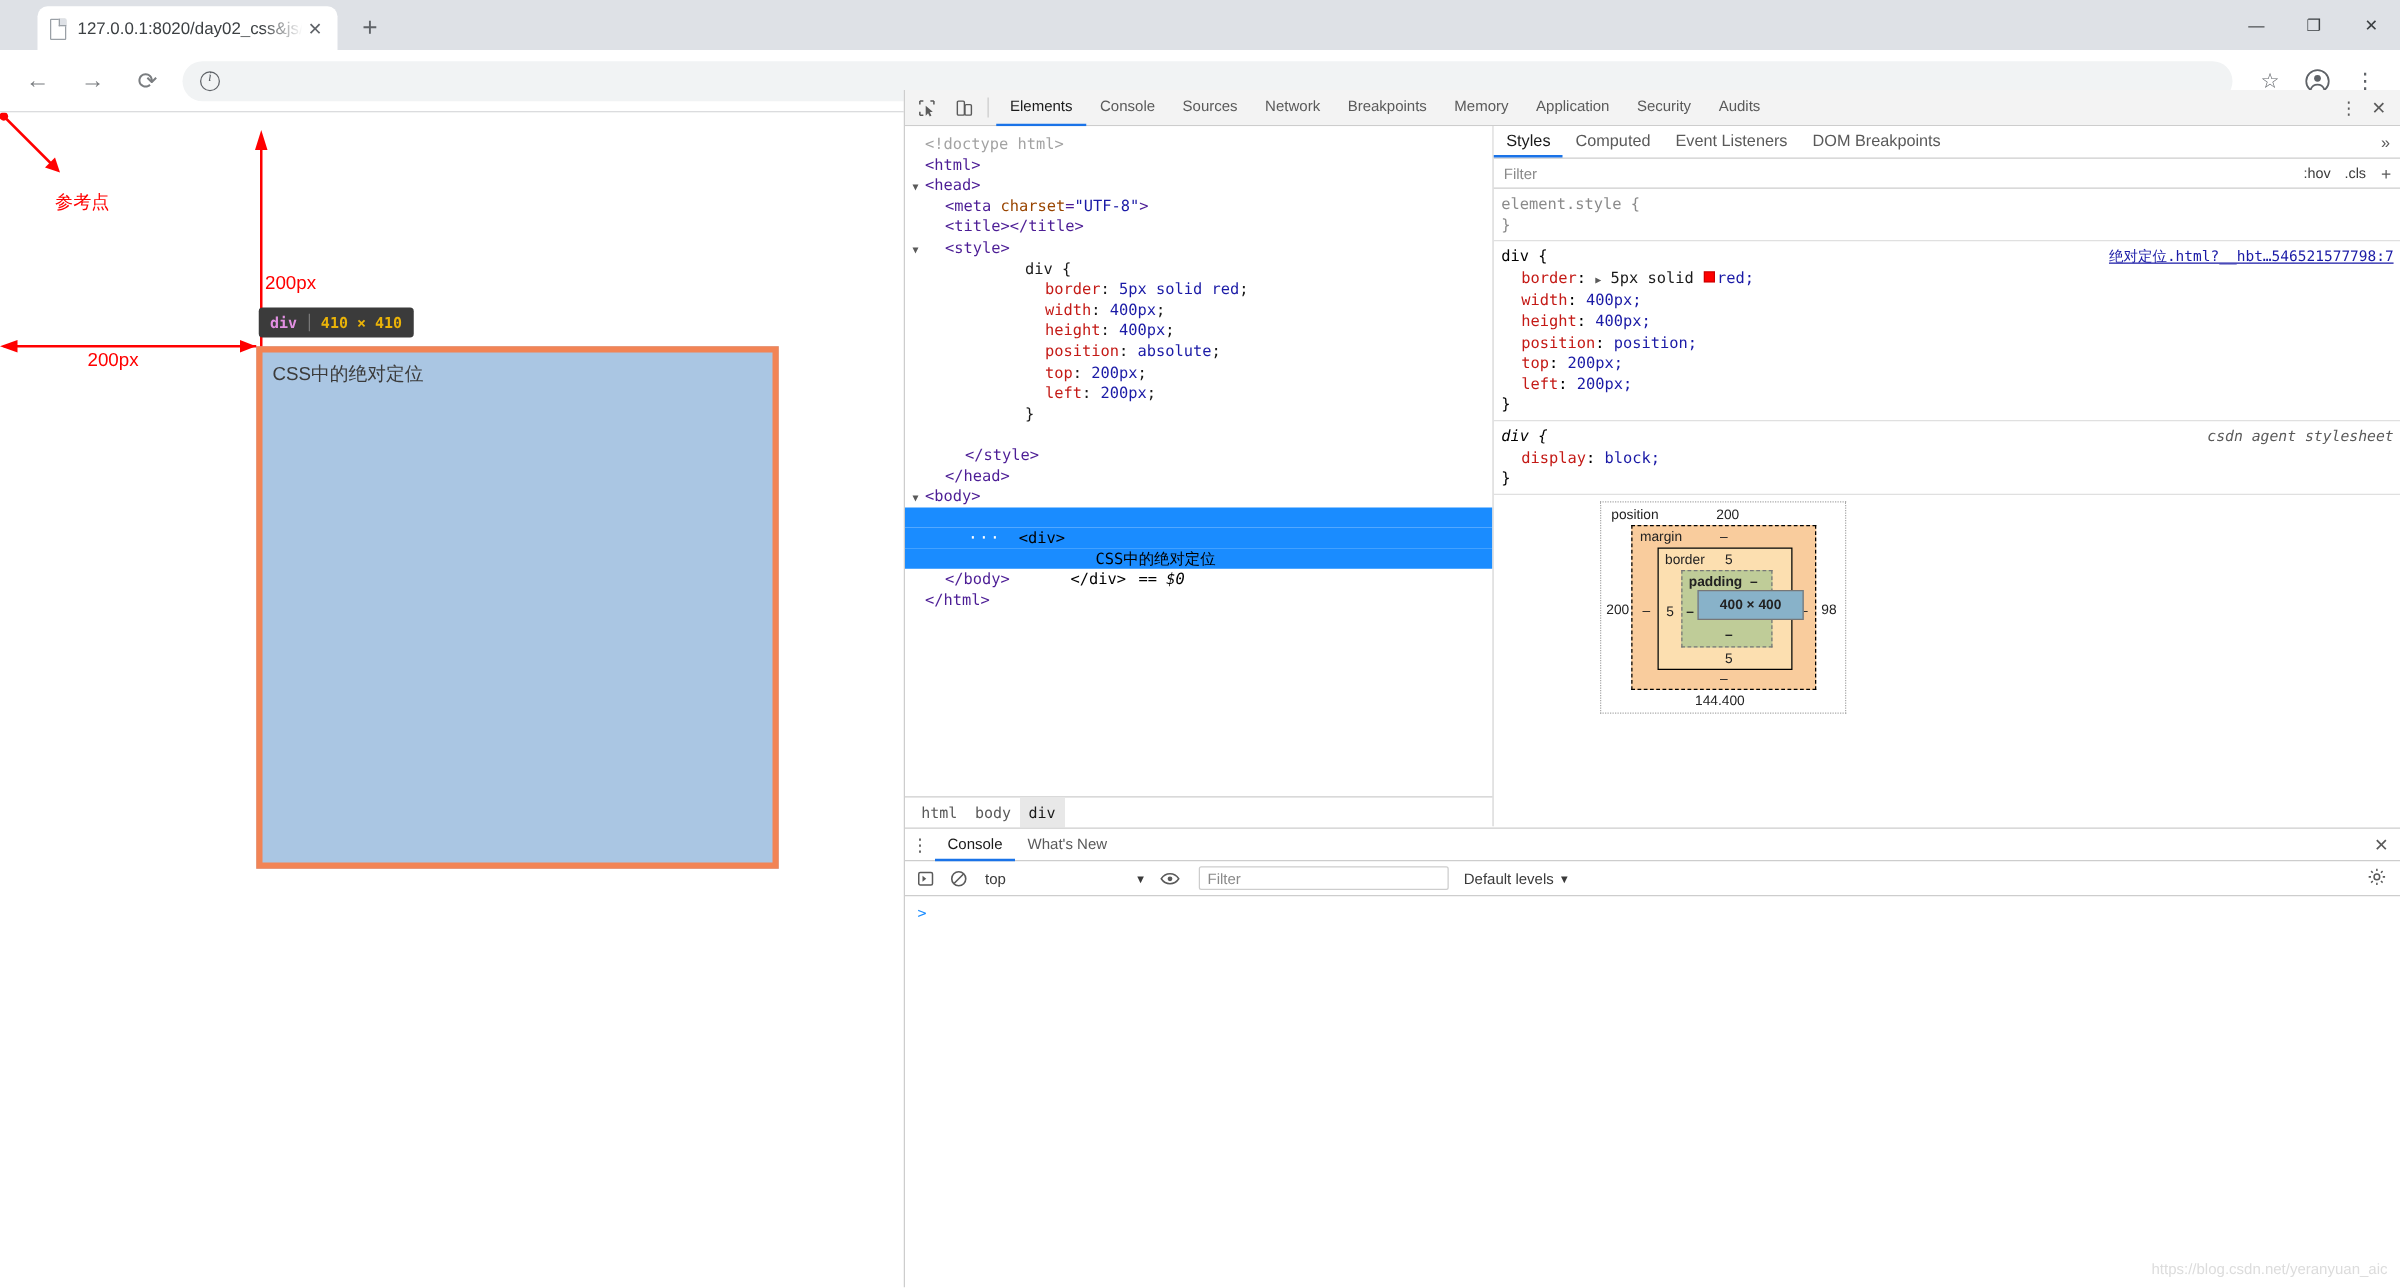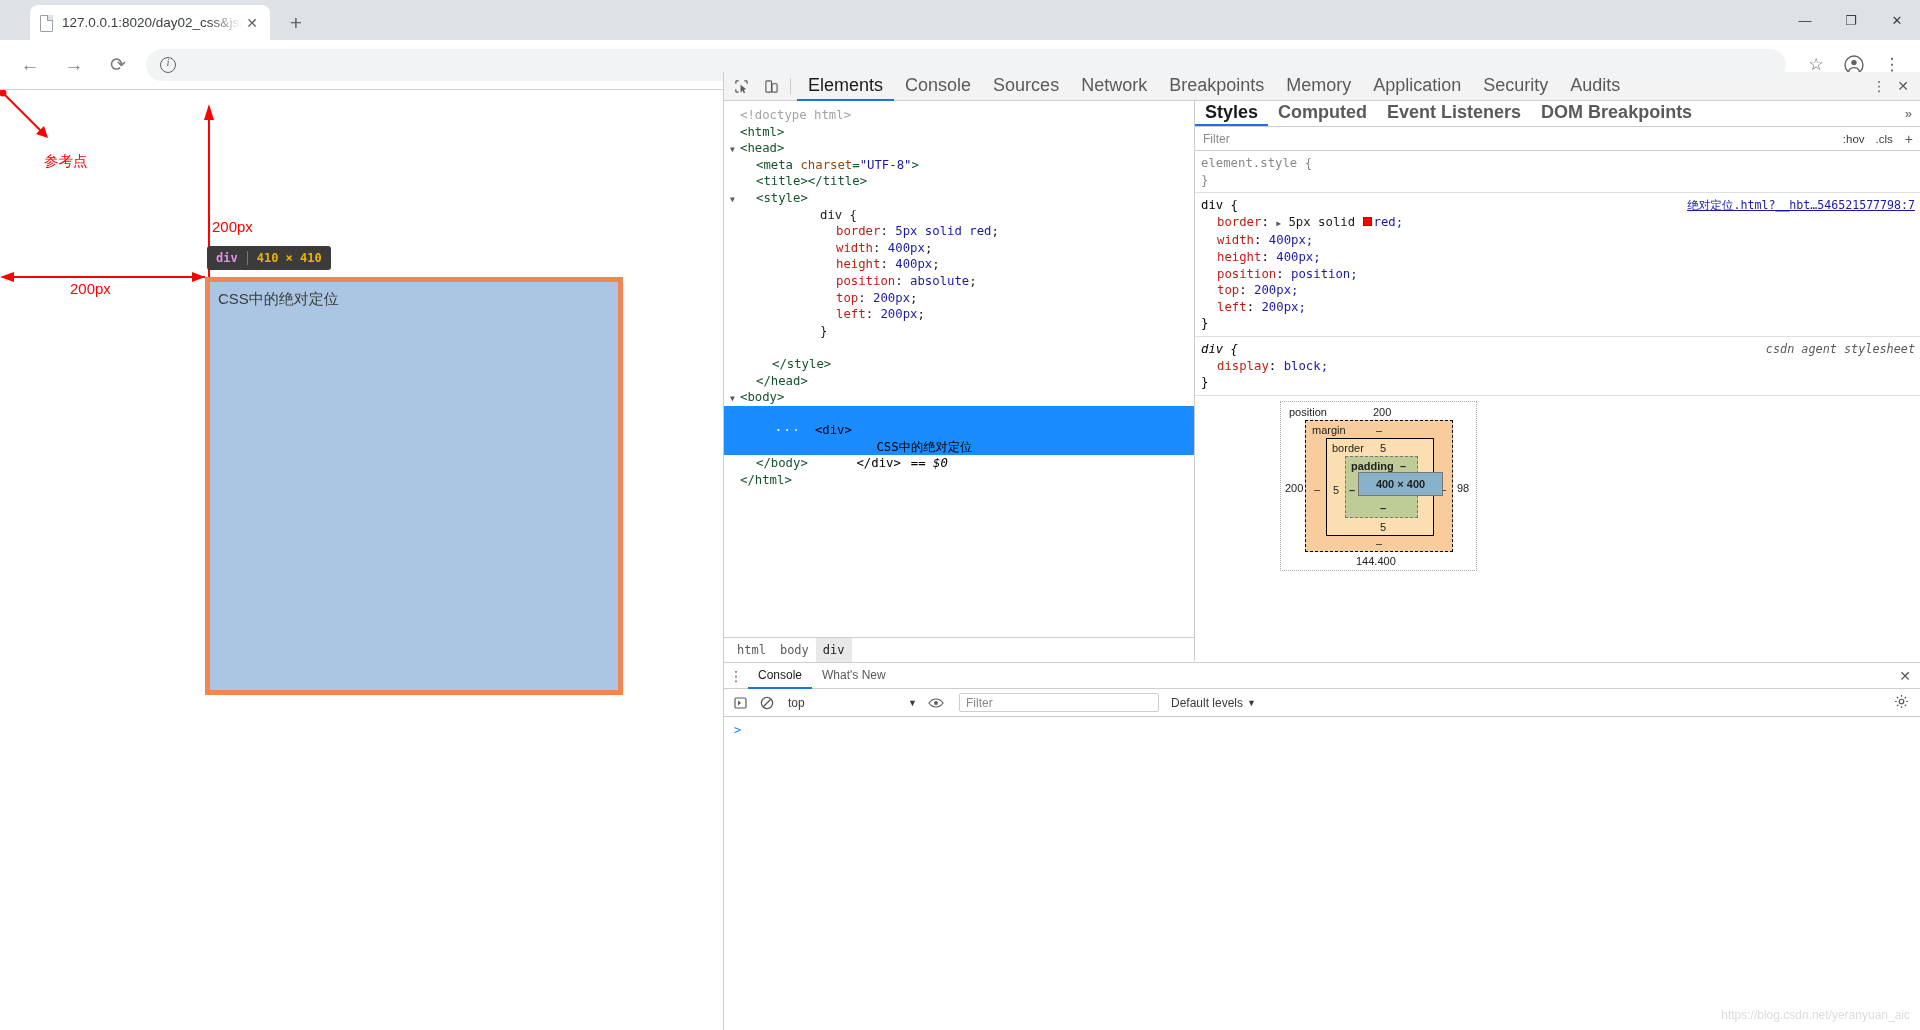--- a/index.html
+++ b/index.html
@@ -152,21 +152,21 @@
   }
   .dt-tool-icon {
     width:26px; height:26px; margin-left:4px;
     display:flex; align-items:center; justify-content:center;
     color:#5a5a5a;
   }
   .dt-tool-sep { width:1px; height:16px; background:#ccc; margin:0 6px; }
   .dt-tabs { display:flex; align-items:stretch; height:29px; }
   .dt-tab {
     padding:0 11px; display:flex; align-items:center;
-    font-size:18px; color:#5a5a5a; height:29px;
+    font-size:12px; color:#5a5a5a; height:29px;
     border-bottom:2px solid transparent;
   }
   .dt-tab.active { color:#1a1a1a; border-bottom-color:#1a73e8; }
   .dt-right-icons {
     margin-left:auto; display:flex; align-items:center; padding-right:6px;
   }
   .dt-dots, .dt-close {
     width:24px; height:24px; display:flex; align-items:center;
     justify-content:center; color:#5a5a5a; font-size:14px;
   }
@@ -174,21 +174,21 @@
   
   .elements-pane {
     position:absolute; left:0; top:29px; width:470px; height:536px;
     background:#fff; overflow:hidden;
     font-family:"DejaVu Sans Mono", monospace;
     font-size:12.3px; line-height:16.6px;
     padding:6px 0 0 0;
   }
   .tl { white-space:pre; padding-left:6px; height:16.6px; }
   .tl.sel { background:#1a8cff; }
-  .tg { color:#14532d; }
+  .tg { color:#4c1d95; }
   .at { color:#994500; }
   .av { color:#1a1aa6; }
   .cmt { color:#a3a3a3; }
   .css-sel { color:#1a1a1a; }
   .css-prop { color:#c41a16; }
   .css-val { color:#1a1aa6; }
   .tri {
     display:inline-block; width:10px; color:#5a5a5a; font-size:8px;
   }
   .dots3 {
@@ -212,22 +212,22 @@
   
   .styles-pane {
     position:absolute; left:471px; top:29px; width:726px; height:560px;
     background:#fff;
   }
   .styles-tabs {
     height:26px; display:flex; align-items:stretch;
     border-bottom:1px solid #cdcdcd; background:#fff;
   }
   .st-tab {
-    padding:0 10px; display:flex; align-items:center; font-size:18px;
-    color:#5a5a5a; border-bottom:2px solid transparent;font-weight:bold;
+    padding:0 10px; display:flex; align-items:center; font-size:13px;
+    color:#5a5a5a; border-bottom:2px solid transparent;
   }
   .st-tab.active { color:#1a1a1a; border-bottom-color:#1a73e8; }
   .st-more { margin-left:auto; padding:0 9px; display:flex;
              align-items:center; color:#5a5a5a; font-size:13px; }
   .filter-row {
     height:24px; border-bottom:1px solid #cdcdcd;
     display:flex; align-items:center; padding:0 8px;
     font-size:12px; color:#8a8a8a;
   }
   .filter-input { flex:1 1 auto; }

